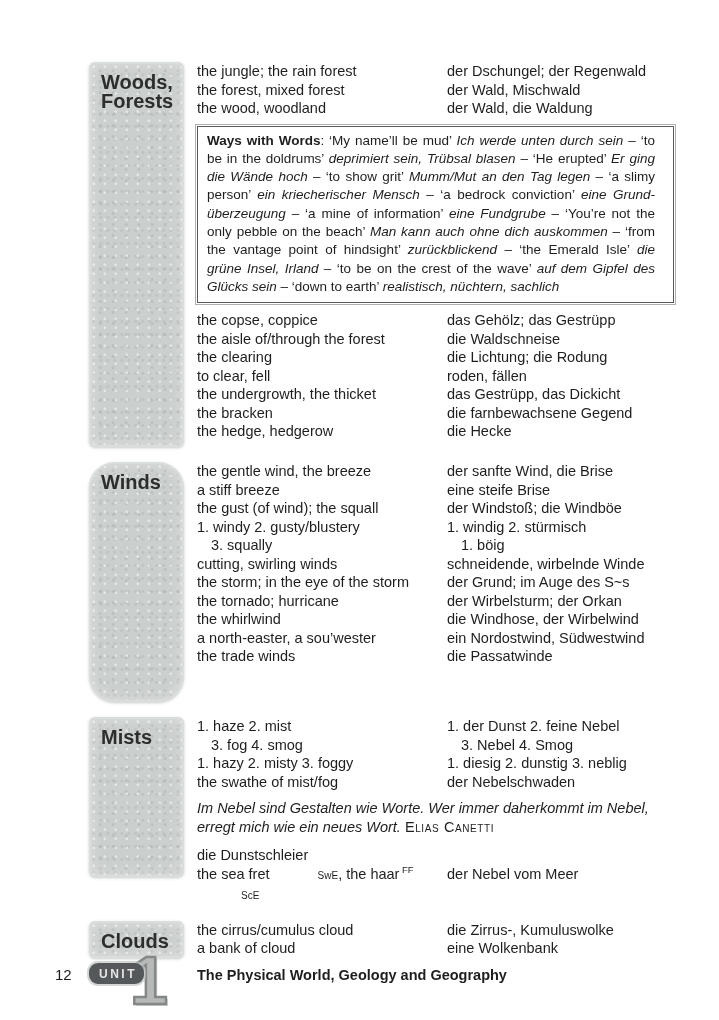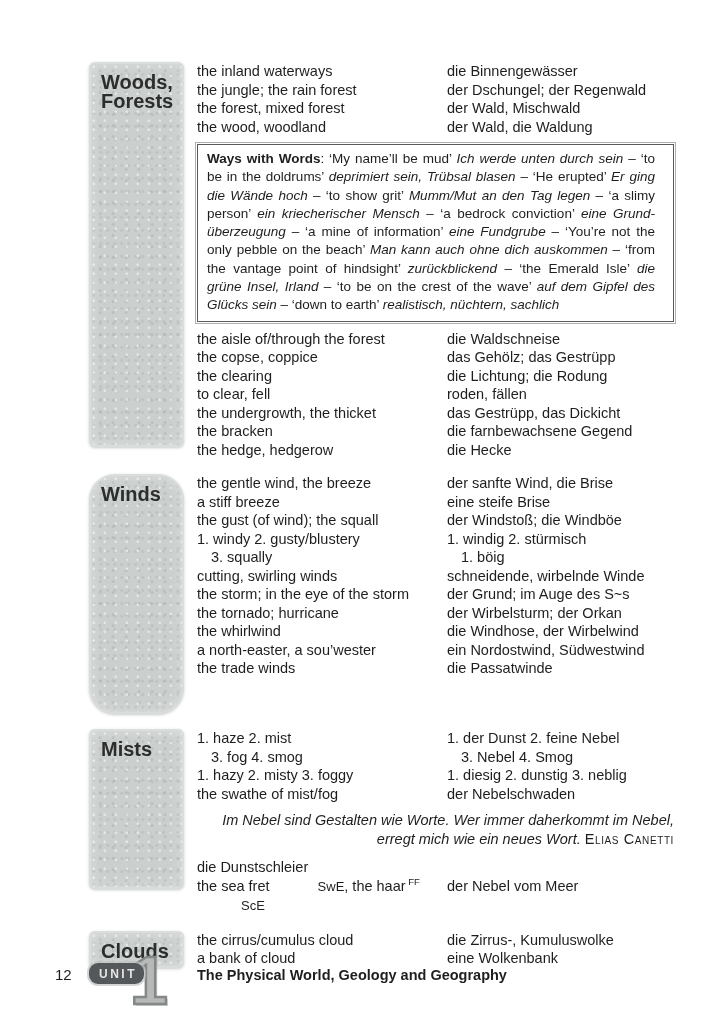--- a/index.html
+++ b/index.html
@@ -31,26 +31,26 @@
   .row { display:flex; line-height:18.5px; font-size:14.5px; }
   .cell-en { width:250px; flex:0 0 250px; padding-right:5px; box-sizing:border-box; }
   .cell-de { flex:1; min-width:0; }
   .row.indent .cell-en, .row.indent .cell-de { text-indent:14px; }
   .callout {
     border:1.5px solid #595b59;
     outline:1px solid #adb0ae; outline-offset:1px;
     padding:5px 18px 6px 9px; margin:8px 0 8px 0;
     font-size:13.5px; line-height:18.3px; text-align:justify;
   }
-  .quote { font-size:14.5px; line-height:19px; margin:8px 0 9px 0;text-align:right; }
+  .quote { font-size:14.5px; line-height:19px; margin:8px 0 9px 0; }
   .seg-b { font-weight:bold; }
   .seg-i { font-style:italic; }
   .seg-sc { font-variant:small-caps; letter-spacing:0.6px; }
   .seg-sup { vertical-align:super; font-size:9.5px; line-height:0; }
-  .seg-sm { font-size:13px;padding-left:44px; }
+  .seg-sm { font-size:10px;padding-left:44px; }
   .footer-pagenum { position:absolute; left:55px; top:966px; font-size:15px; }
   .unit-badge {
     position:absolute; left:89px; top:963px; z-index:2;
     background:#55585a; color:#e5e5e5;
     font-size:12px; font-weight:bold; letter-spacing:2.5px;
     padding:4px 7px 3px 10px; border-radius:9px;
     box-shadow:0 0 0 2px rgba(188,192,190,0.65);
   }
   .unit-number {
     position:absolute; left:130px; top:946px; z-index:1;
@@ -65,43 +65,39 @@
 
 <div class="page">
 
   <div class="main">
       <div class="section">
         <div class="sidebar-box" style="height: 385px;">
           <div class="sidebar-label">Woods, Forests</div>
         </div>
         <div class="content">
           <div class="row">
-            <div class="cell-en">the inland waterways</div>
-            <div class="cell-de">die Binnengewässer</div>
-          </div>
-          <div class="row">
             <div class="cell-en">the jungle; the rain forest</div>
             <div class="cell-de">der Dschungel; der Regenwald</div>
           </div>
           <div class="row">
             <div class="cell-en">the forest, mixed forest</div>
             <div class="cell-de">der Wald, Mischwald</div>
           </div>
           <div class="row">
             <div class="cell-en">the wood, woodland</div>
             <div class="cell-de">der Wald, die Waldung</div>
           </div>
           <div class="callout"><span class="seg-b">Ways with Words</span><span>: ‘My name’ll be mud’ </span><span class="seg-i">Ich werde unten durch sein</span><span> – ‘to be in the doldrums’ </span><span class="seg-i">deprimiert sein, Trübsal blasen</span><span> – ‘He erupted’ </span><span class="seg-i">Er ging die Wände hoch</span><span> – ‘to show grit’ </span><span class="seg-i">Mumm/Mut an den Tag legen</span><span> – ‘a slimy person’ </span><span class="seg-i">ein kriecherischer Mensch</span><span> – ‘a bedrock conviction’ </span><span class="seg-i">eine Grund­überzeugung</span><span> – ‘a mine of information’ </span><span class="seg-i">eine Fundgrube</span><span> – ‘You’re not the only pebble on the beach’ </span><span class="seg-i">Man kann auch ohne dich auskommen</span><span> – ‘from the vantage point of hindsight’ </span><span class="seg-i">zurückblickend</span><span> – ‘the Emerald Isle’ </span><span class="seg-i">die grüne Insel, Irland</span><span> – ‘to be on the crest of the wave’ </span><span class="seg-i">auf dem Gipfel des Glücks sein</span><span> – ‘down to earth’ </span><span class="seg-i">realistisch, nüchtern, sachlich</span></div>
           <div class="row">
+            <div class="cell-en">the copse, coppice</div>
+            <div class="cell-de">das Gehölz; das Gestrüpp</div>
+          </div>
+          <div class="row">
             <div class="cell-en">the aisle of/through the forest</div>
             <div class="cell-de">die Waldschneise</div>
-          </div>
-          <div class="row">
-            <div class="cell-en">the copse, coppice</div>
-            <div class="cell-de">das Gehölz; das Gestrüpp</div>
           </div>
           <div class="row">
             <div class="cell-en">the clearing</div>
             <div class="cell-de">die Lichtung; die Rodung</div>
           </div>
           <div class="row">
             <div class="cell-en">to clear, fell</div>
             <div class="cell-de">roden, fällen</div>
           </div>
           <div class="row">

